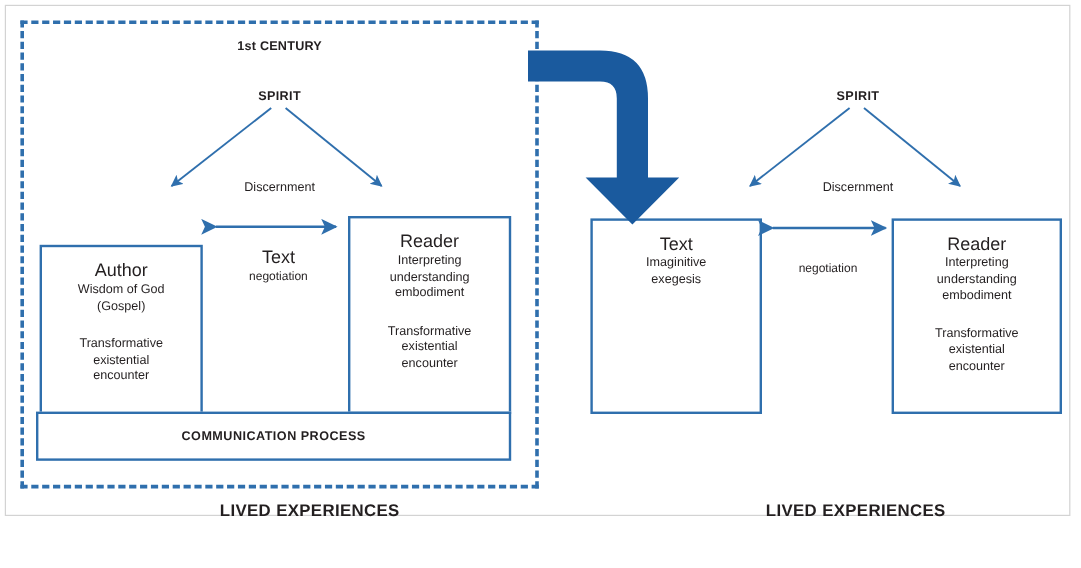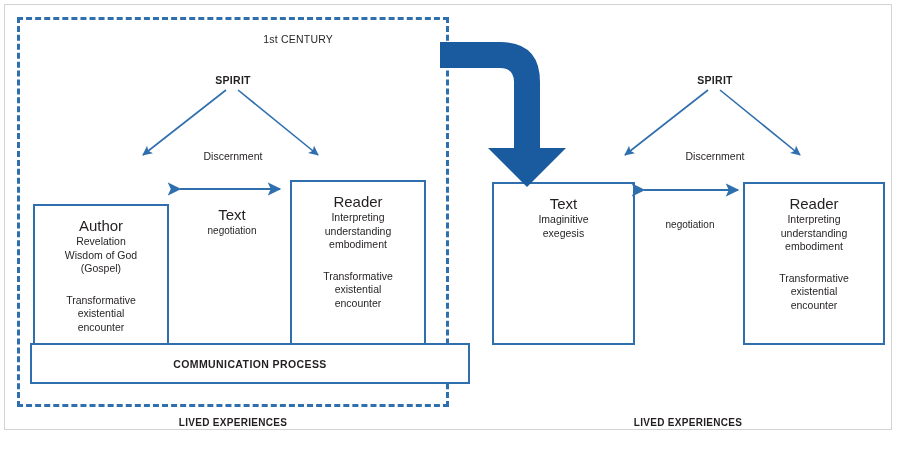--- a/index.html
+++ b/index.html
@@ -36,50 +36,50 @@
     left: 17px;
     top: 17px;
     width: 432px;
     height: 390px;
     border: 3px dashed #2f6fad;
     box-sizing: border-box;
   }
   .panel-title {
     position: absolute;
     font-size: 10.5px;
-    font-weight: 400;
+    font-weight: 700;
     letter-spacing: 0.2px;
     color: #231f20;
     white-space: nowrap;
-    text-align: right;
+    text-align: center;
   }
   .spirit-label {
     position: absolute;
     font-size: 10.5px;
     font-weight: 600;
     letter-spacing: 0.3px;
     color: #231f20;
     white-space: nowrap;
     text-align: center;
   }
   .discernment-label {
     position: absolute;
     font-size: 10.5px;
     color: #231f20;
     white-space: nowrap;
     text-align: center;
   }
   .lived-label {
     position: absolute;
-    font-size: 10px;
+    font-size: 14px;
     font-weight: 600;
     letter-spacing: 0.3px;
     color: #231f20;
     white-space: nowrap;
-    text-align: center;
+    text-align: right;
   }
   .entity-box {
     position: absolute;
     border: 2px solid #2f6fad;
     box-sizing: border-box;
     background: #ffffff;
     text-align: center;
     padding-top: 10px;
   }
   .entity-box .e-title {
@@ -102,21 +102,21 @@
   .entity-box .e-tail {
     display: block;
     font-size: 10.5px;
     line-height: 13.5px;
     color: #231f20;
   }
   #communication-box {
     position: absolute;
     left: 30px;
     top: 343px;
-    width: 440px;
+    width: 396px;
     height: 41px;
     border: 2px solid #2f6fad;
     box-sizing: border-box;
     background: #ffffff;
     display: flex;
     align-items: center;
     justify-content: center;
   }
   #communication-box span {
     font-size: 10.5px;
@@ -171,21 +171,20 @@
   <div id="dashed-region"></div>
 
   <div class="panel-title" style="left:133px; top:33px; width:200px;">1st CENTURY</div>
 
   <div class="spirit-label" style="left:183px; top:74px; width:100px;">SPIRIT</div>
 
   <div class="discernment-label" style="left:183px; top:150px; width:100px;">Discernment</div>
 
   <div class="entity-box" style="left:33px; top:180px; width:136px; height:165px;margin-top:24px;">
     <span class="e-title">Author</span>
-    <span class="e-sub">Revelation</span>
     <span class="e-sub">Wisdom of God</span>
     <span class="e-sub">(Gospel)</span>
     <span class="e-gap"></span>
     <span class="e-tail">Transformative</span>
     <span class="e-tail">existential</span>
     <span class="e-tail">encounter</span>
   </div>
 
   <div class="mid-label" style="left:184px; top:205px; width:96px;">
     <span class="m-title">Text</span>

